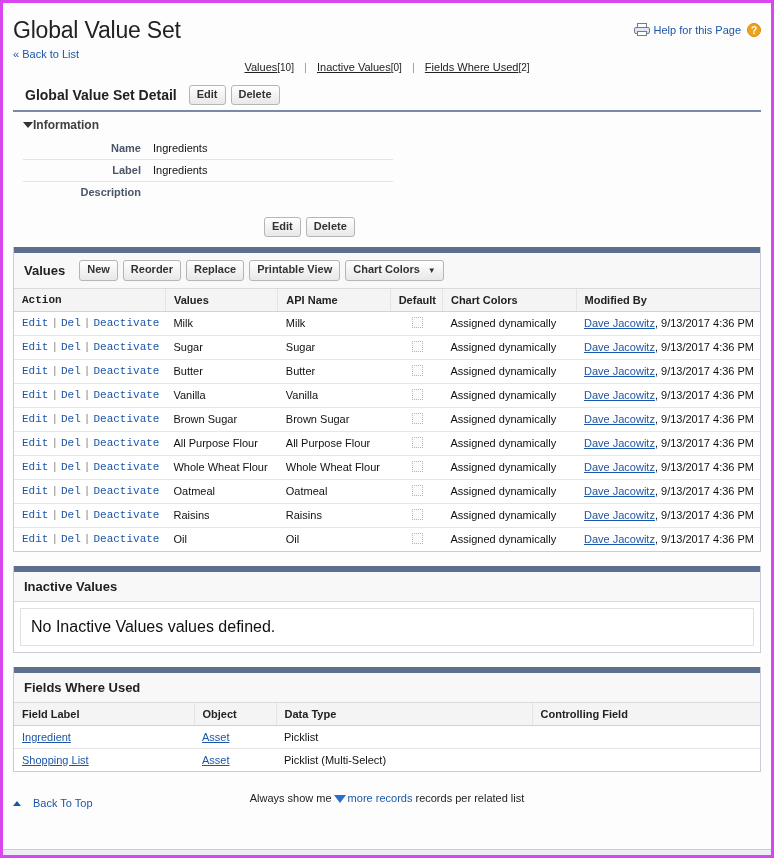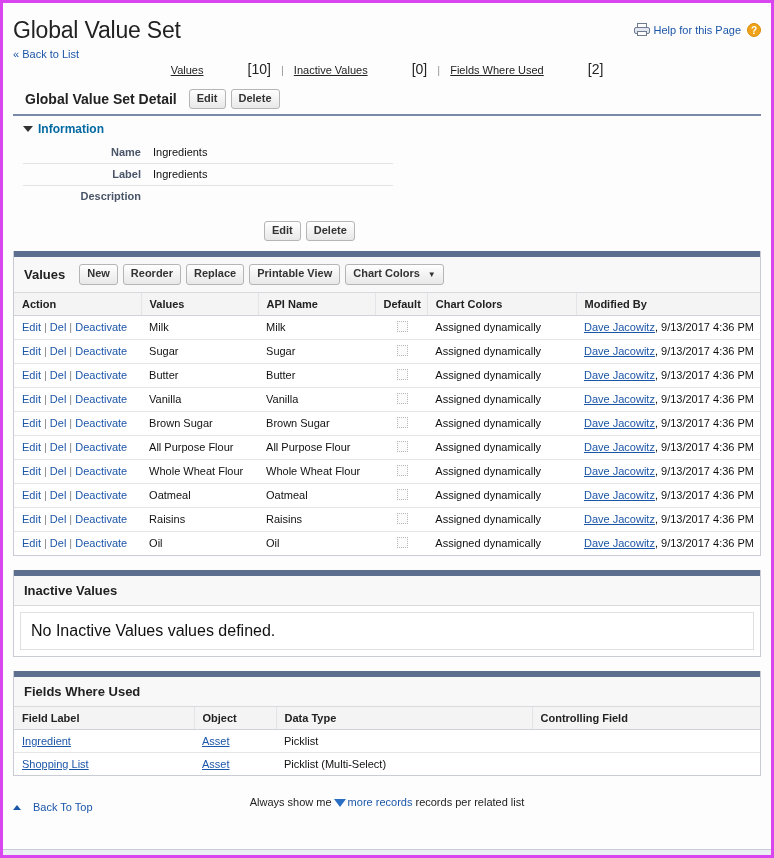--- a/index.html
+++ b/index.html
@@ -123,22 +123,21 @@
     color: #333333;
     padding: 2px 0 12px 0;
   }
   .related-nav a {
     color: #222222;
     text-decoration: underline;
   }
   .related-nav .cnt {
     color: #222222;
     text-decoration: none;
-    font-size: 14px;
-    padding-left: 44px;
+    font-size: 10px;
   }
   .related-nav .sep {
     color: #999999;
     padding: 0 7px;
   }
 
   
   .detail-titlebar {
     display: flex;
     align-items: center;
@@ -176,25 +175,24 @@
   .section-rule {
     border: none;
     border-top: 2px solid #7a89a8;
     margin: 0 0 0 0;
     height: 0;
   }
 
   .information-header {
     font-size: 12px;
     font-weight: bold;
-    color: #0369a1;
+    color: #404040;
     padding: 6px 0 6px 10px;
     display: flex;
     align-items: center;
-    gap: 5px;
   }
   .tri-down {
     width: 0; height: 0;
     border-left: 5px solid transparent;
     border-right: 5px solid transparent;
     border-top: 6px solid #333333;
     display: inline-block;
   }
 
   .field-table {
@@ -286,21 +284,21 @@
   }
   .act-sep { color: #888888; padding: 0 3px; }
 
   .chk {
     width: 11px; height: 11px;
     border: 1px dotted #b6b6b6;
     background: #fbfbfb;
     display: inline-block;
   }
   .col-default { width: 52px; text-align: center; }
-  .col-action  { width: 128px; }
+  .col-action  { width: 128px; font-family: Liberation Mono, monospace; }
   .col-values  { width: 118px; }
   .col-api     { width: 118px; }
   .col-chart   { width: 152px; }
 
   .user-link {
     color: #1c56a8;
     text-decoration: underline;
   }
 
   .empty-row {

